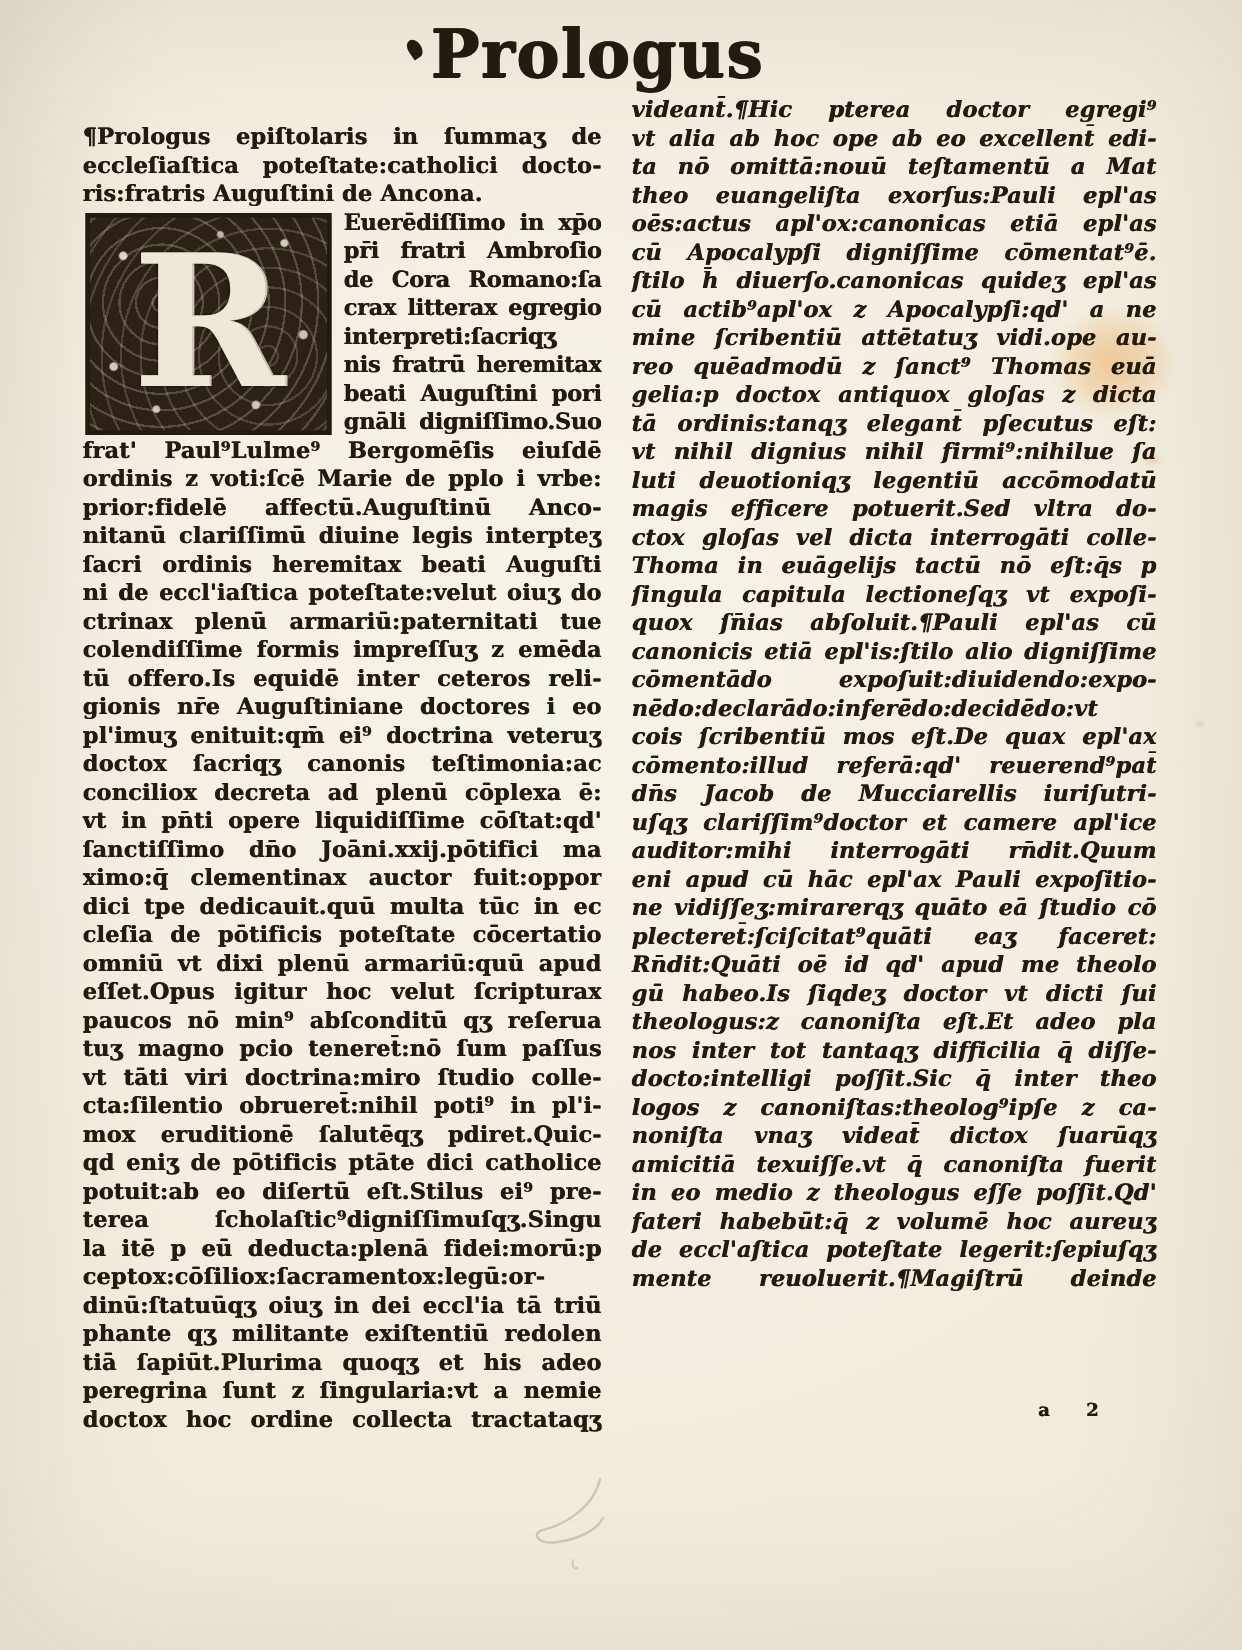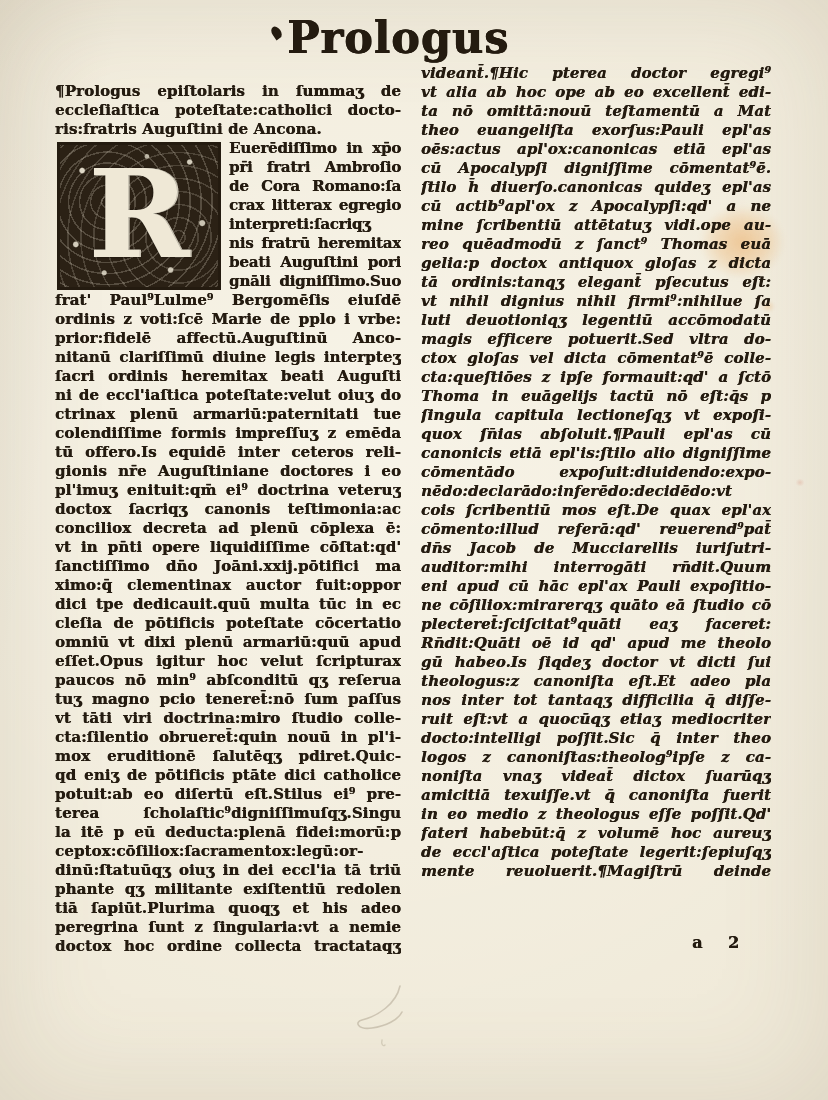--- a/index.html
+++ b/index.html
@@ -59,21 +59,21 @@
     position:absolute;left:0;right:0;top:-4px;bottom:0;
     display:block;text-align:center;
     font-size:122px;line-height:146px;font-weight:700;
     color:#efe8d6;
     text-shadow:0 0 2px rgba(0,0,0,0.6), 1.2px 0 0 #efe8d6;
   }
   .beside{margin-left:174px;}
   .beside .line{letter-spacing:-0.2px;}
   .signature{
     position:absolute;left:692px;top:933px;
-    font-size:16px;font-weight:700;word-spacing:20px;
+    font-size:12px;font-weight:700;word-spacing:20px;
     text-shadow:0.4px 0 0 currentColor;
   }
   .stain{position:absolute;pointer-events:none;}
   .stain-main{
     left:697px;top:203px;width:90px;height:78px;
     background:radial-gradient(closest-side, rgba(235,170,95,0.55), rgba(235,170,95,0.3) 55%, rgba(235,170,95,0) 95%);
     border-radius:55% 45% 60% 50%;
     filter:blur(2px);
   }
   .stain-dot{
@@ -140,21 +140,21 @@
         <div class="line">vt in pn̄ti opere liquidiſſime cōſtat:qd'</div>
         <div class="line">ſanctiſſimo dn̄o Joāni.xxij.pōtifici ma</div>
         <div class="line">ximo:q̄ clementinax auctor fuit:oppor</div>
         <div class="line">dici tpe dedicauit.quū multa tūc in ec</div>
         <div class="line">cleſia de pōtificis poteſtate cōcertatio</div>
         <div class="line">omniū vt dixi plenū armariū:quū apud</div>
         <div class="line">eſſet.Opus igitur hoc velut ſcripturax</div>
         <div class="line">paucos nō min⁹ abſconditū qʒ reſerua</div>
         <div class="line">tuʒ magno pcio teneret̄:nō ſum paſſus</div>
         <div class="line">vt tāti viri doctrina:miro ſtudio colle-</div>
-        <div class="line">cta:ſilentio obrueret̄:quin nouū in pl'i-</div>
+        <div class="line">cta:ſilentio obrueret̄:nihil poti⁹ in pl'i-</div>
         <div class="line">mox eruditionē ſalutēqʒ pdiret.Quic-</div>
         <div class="line">qd eniʒ de pōtificis ptāte dici catholice</div>
         <div class="line">potuit:ab eo diſertū eſt.Stilus ei⁹ pre-</div>
         <div class="line">terea ſcholaſtic⁹digniſſimuſqʒ.Singu</div>
         <div class="line">la itē p eū deducta:plenā fidei:morū:p</div>
         <div class="line">ceptox:cōſiliox:ſacramentox:legū:or-</div>
         <div class="line">dinū:ſtatuūqʒ oiuʒ in dei eccl'ia tā triū</div>
         <div class="line">phante qʒ militante exiſtentiū redolen</div>
         <div class="line">tiā ſapiūt.Plurima quoqʒ et his adeo</div>
         <div class="line">peregrina ſunt z ſingularia:vt a nemie</div>
@@ -172,40 +172,39 @@
         <div class="line">cū Apocalypſi digniſſime cōmentat⁹ē.</div>
         <div class="line">ſtilo h̄ diuerſo.canonicas quideʒ epl'as</div>
         <div class="line">cū actib⁹apl'ox z Apocalypſi:qd' a ne</div>
         <div class="line">mine ſcribentiū attētatuʒ vidi.ope au-</div>
         <div class="line">reo quēadmodū z ſanct⁹ Thomas euā</div>
         <div class="line">gelia:p doctox antiquox gloſas z dicta</div>
         <div class="line">tā ordinis:tanqʒ elegant̄ pſecutus eſt:</div>
         <div class="line">vt nihil dignius nihil firmi⁹:nihilue ſa</div>
         <div class="line">luti deuotioniqʒ legentiū accōmodatū</div>
         <div class="line">magis efficere potuerit.Sed vltra do-</div>
-        <div class="line">ctox gloſas vel dicta cōmentat⁹ē colle-</div>
-        <div class="line">cta:queſtiōes z ipſe formauit:qd' a ſctō</div>
+        <div class="line">ctox gloſas vel dicta interrogāti colle-</div>
         <div class="line">Thoma in euāgelijs tactū nō eſt:q̄s p</div>
         <div class="line">ſingula capitula lectioneſqʒ vt expoſi-</div>
         <div class="line">quox ſn̄ias abſoluit.¶Pauli epl'as cū</div>
         <div class="line">canonicis etiā epl'is:ſtilo alio digniſſime</div>
         <div class="line">cōmentādo expoſuit:diuidendo:expo-</div>
         <div class="line">nēdo:declarādo:inferēdo:decidēdo:vt</div>
         <div class="line">cois ſcribentiū mos eſt.De quax epl'ax</div>
         <div class="line">cōmento:illud referā:qd' reuerend⁹pat̄</div>
         <div class="line">dn̄s Jacob de Mucciarellis iuriſutri-</div>
+        <div class="line">uſqʒ clariſſim⁹doctor et camere apl'ice</div>
         <div class="line">auditor:mihi interrogāti rn̄dit.Quum</div>
         <div class="line">eni apud cū hāc epl'ax Pauli expoſitio-</div>
-        <div class="line">ne cōſiliox:mirarerqʒ quāto eā ſtudio cō</div>
+        <div class="line">ne vidiſſeʒ:mirarerqʒ quāto eā ſtudio cō</div>
         <div class="line">plecteret̄:ſciſcitat⁹quāti eaʒ faceret:</div>
         <div class="line">Rn̄dit:Quāti oē id qd' apud me theolo</div>
         <div class="line">gū habeo.Is ſiqdeʒ doctor vt dicti ſui</div>
         <div class="line">theologus:z canoniſta eſt.Et adeo pla</div>
         <div class="line">nos inter tot tantaqʒ difficilia q̄ diſſe-</div>
-        <div class="line">ruit eſt:vt a quocūqʒ etiaʒ mediocriter</div>
         <div class="line">docto:intelligi poſſit.Sic q̄ inter theo</div>
         <div class="line">logos z canoniſtas:theolog⁹ipſe z ca-</div>
         <div class="line">noniſta vnaʒ videat̄ dictox ſuarūqʒ</div>
         <div class="line">amicitiā texuiſſe.vt q̄ canoniſta fuerit</div>
         <div class="line">in eo medio z theologus eſſe poſſit.Qd'</div>
         <div class="line">fateri habebūt:q̄ z volumē hoc aureuʒ</div>
         <div class="line">de eccl'aſtica poteſtate legerit:ſepiuſqʒ</div>
         <div class="line">mente reuoluerit.¶Magiſtrū deinde</div>
       </div>
   </div>

